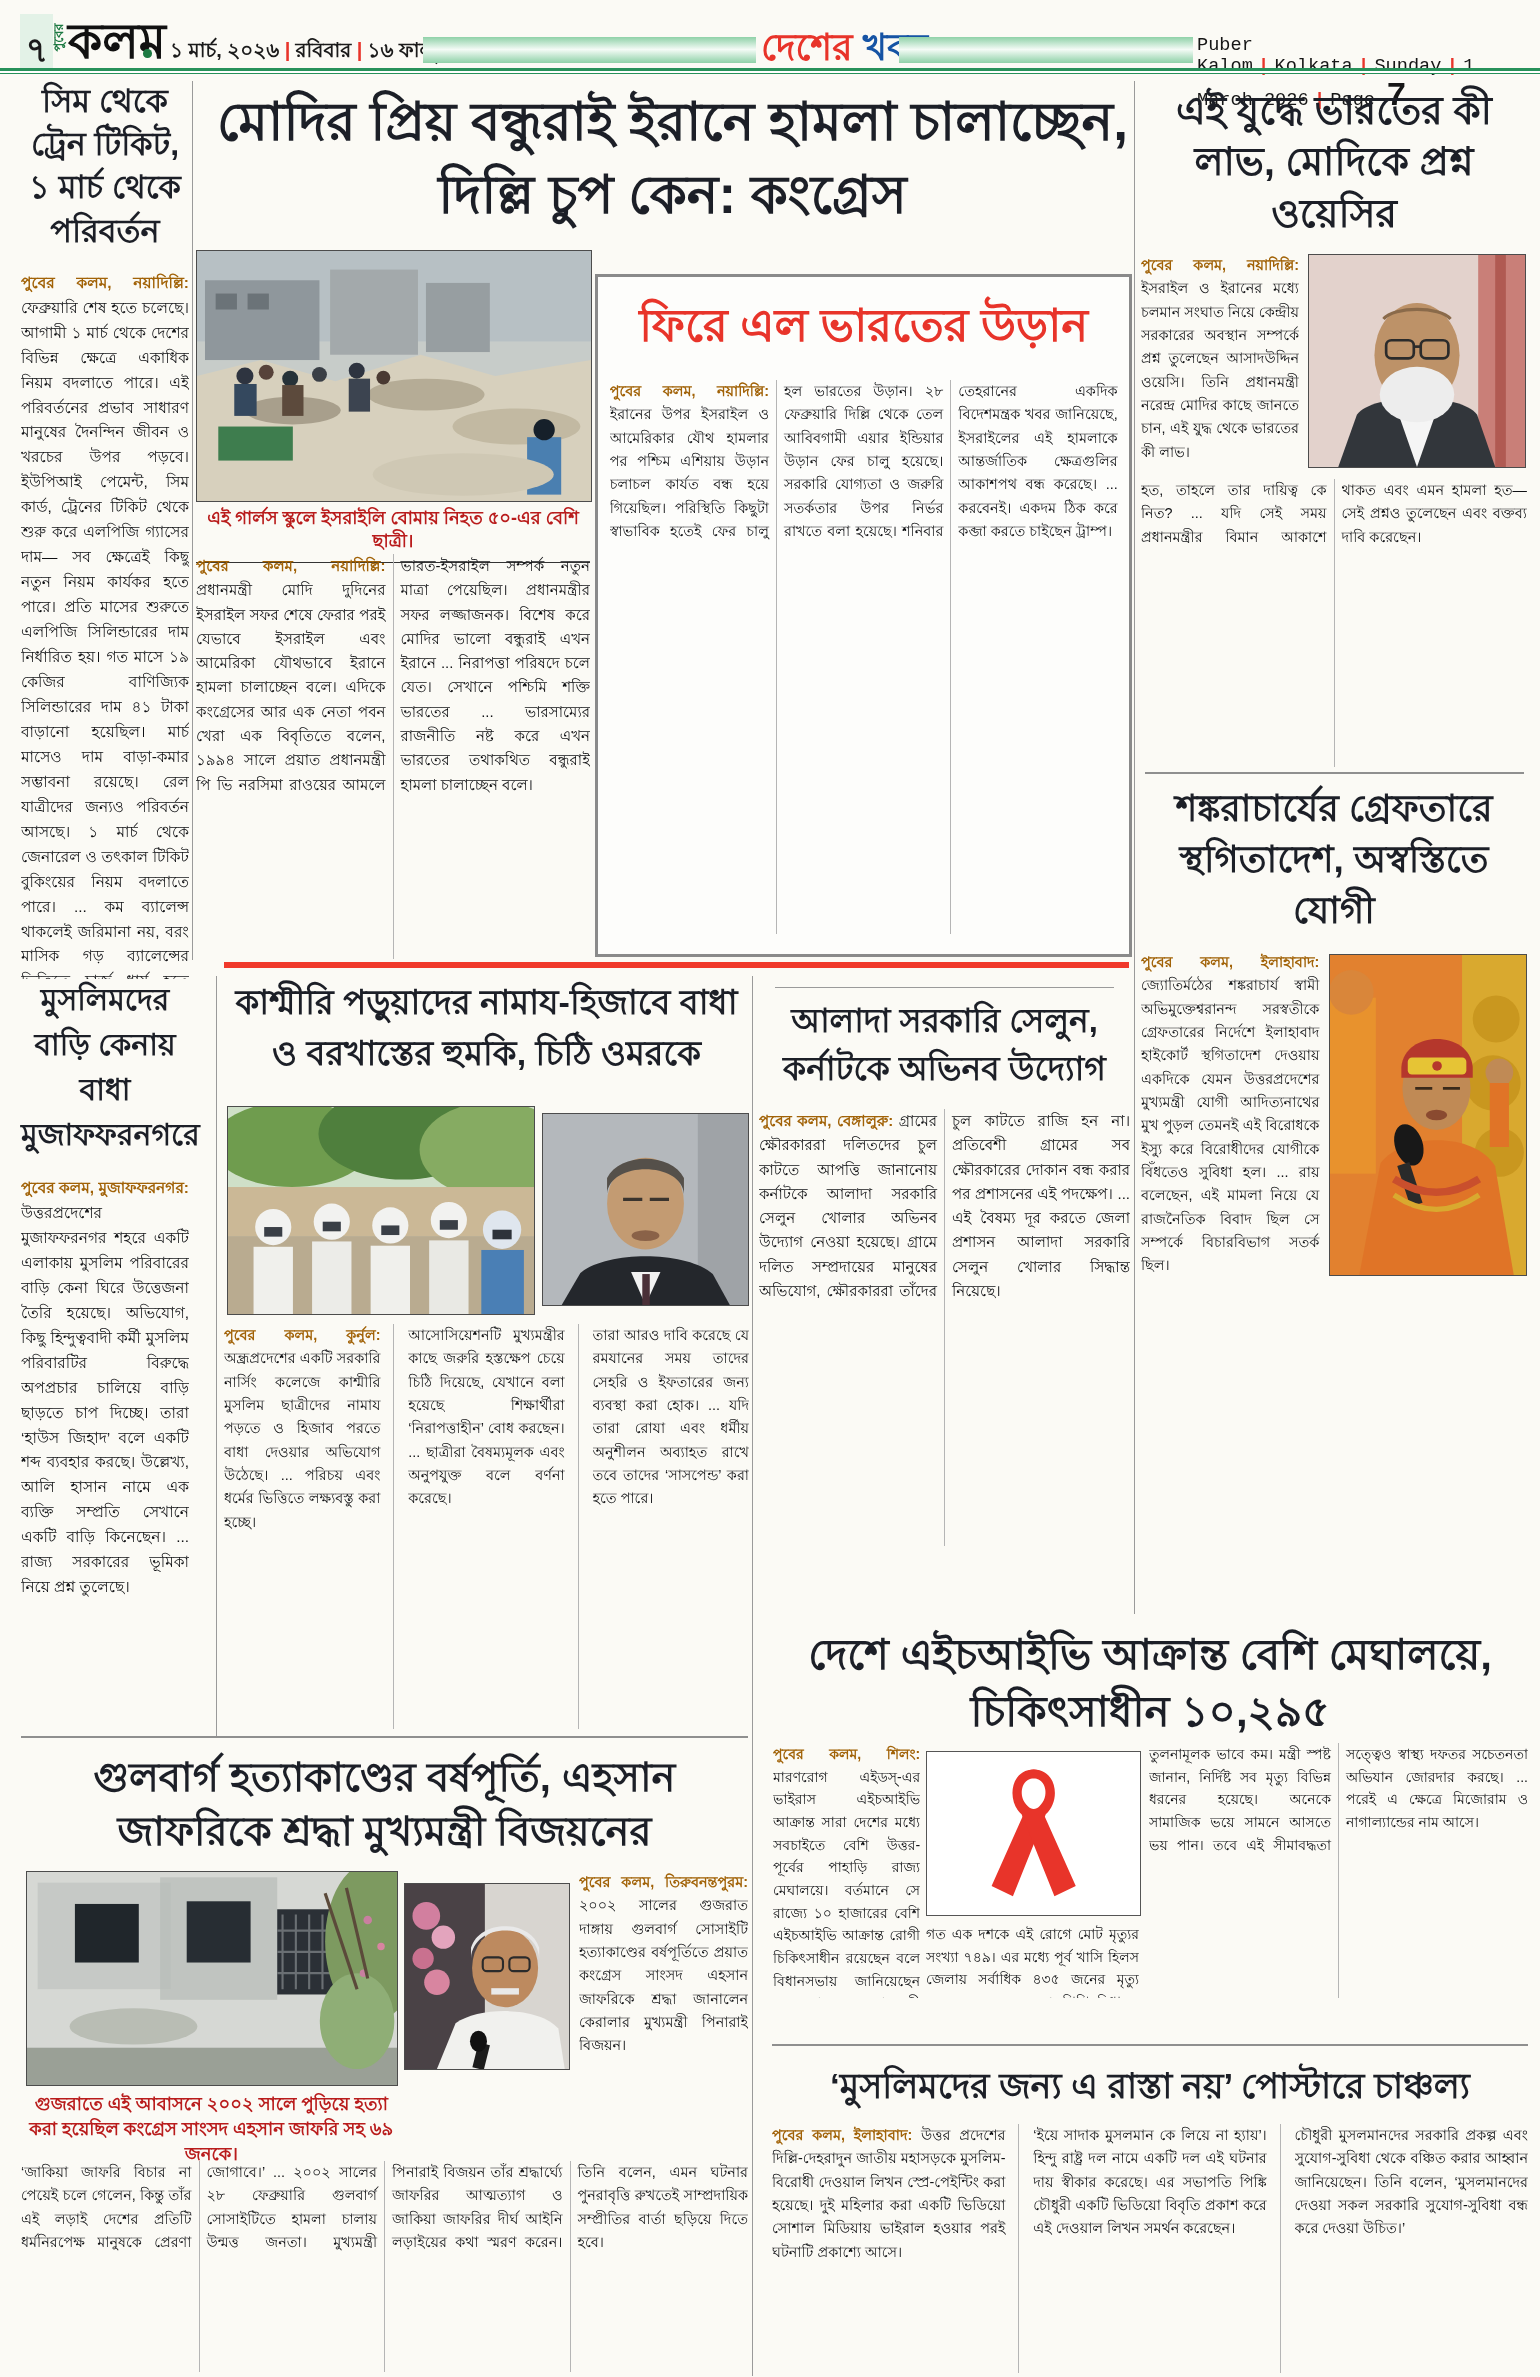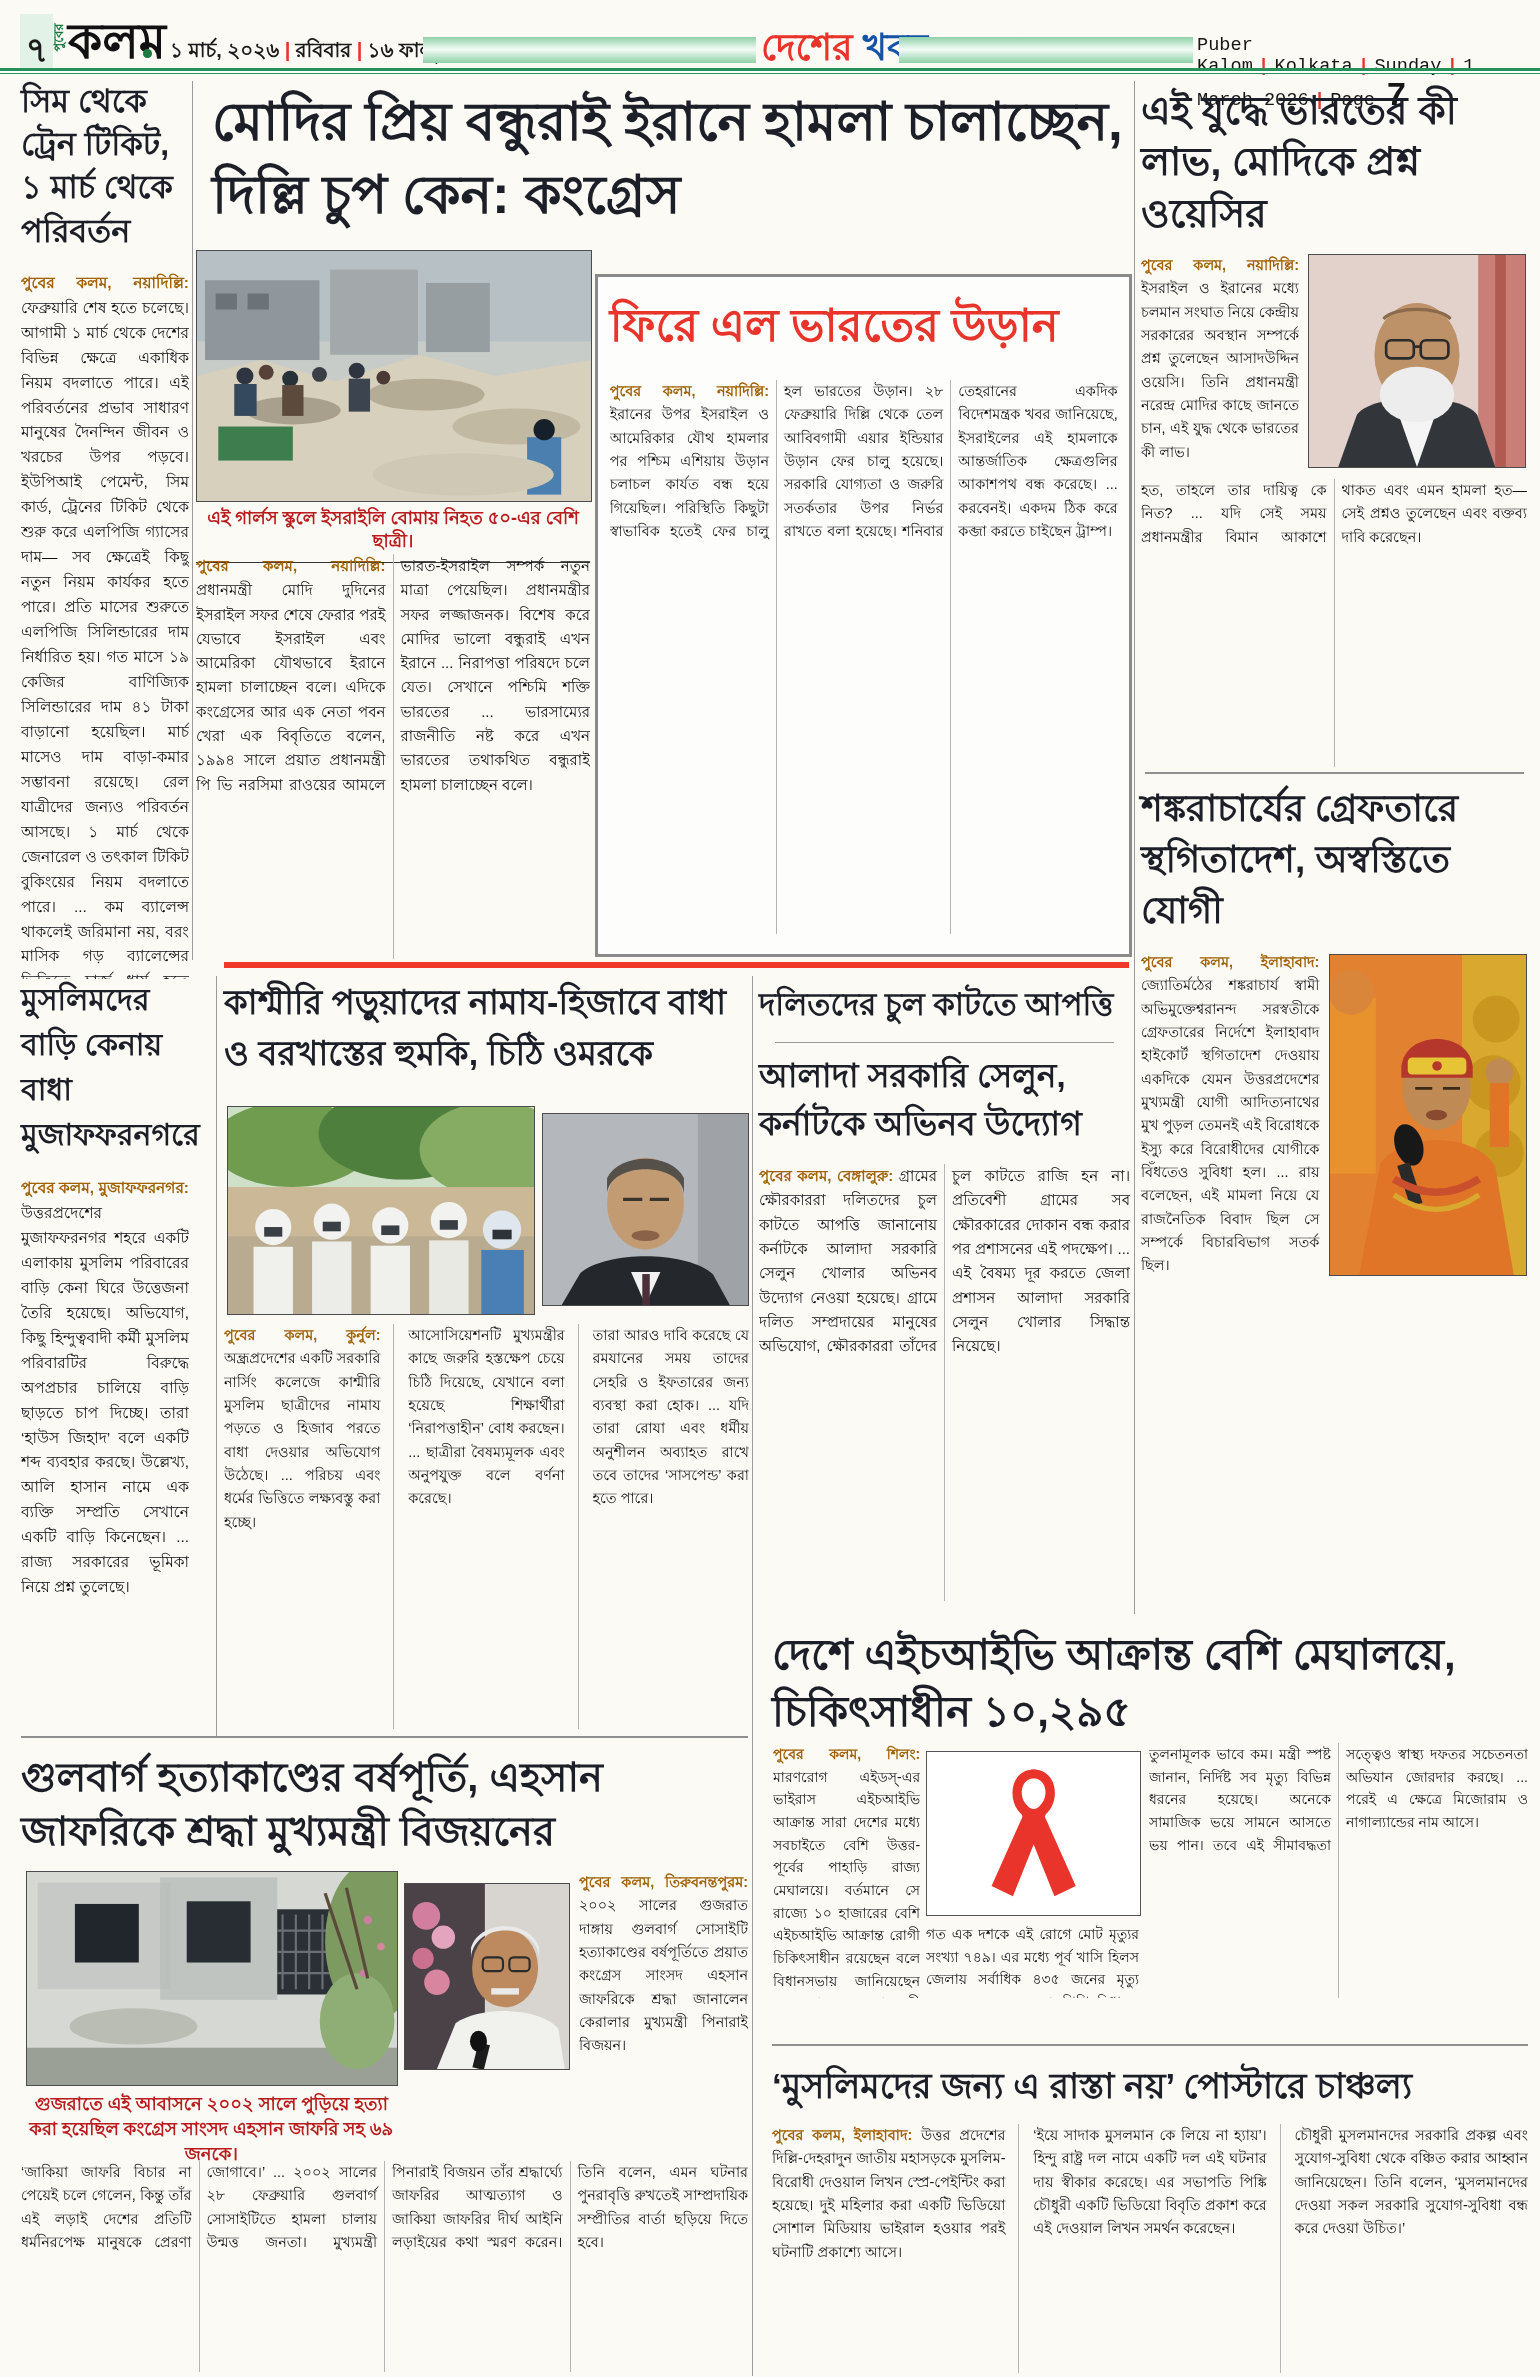--- a/index.html
+++ b/index.html
@@ -1,20 +1,20 @@
 <!DOCTYPE html>
 <html style="font-size:8.5px"><head>
 <meta charset="utf-8">
 <style>
   html,body{margin:0;padding:0;}
   body{width:1540px;height:2377px;position:relative;background:#fbfaf5;
        font-family:"Liberation Sans",sans-serif;color:#15171c;overflow:hidden;}
   .abs{position:absolute;}
   .hl{font-weight:bold;color:#1c1f27;letter-spacing:0;}
-  .center{}
+  .center{text-align:center;}
   .body-text{font-size:15px;line-height:1.62;text-align:justify;color:#101114;}
   .byline{font-weight:bold;color:#a16207;}
   .cols2{column-count:2;column-gap:15px;column-rule:0.5px solid #b5b5b5;}
   .cols3{column-count:3;column-gap:15px;column-rule:0.5px solid #b5b5b5;}
   .cols4{column-count:4;column-gap:15px;column-rule:0.5px solid #b5b5b5;}
   figure{margin:0;}
   .photo{border:1.1px solid #4c4c4c;background:#ddd;overflow:hidden;}
   .photo svg{display:block;width:100%;height:100%;}
   .caption{font-weight:bold;text-align:center;color:#b91c1c;}
   .vrule{width:1.1px;background:#9a9a9a;}
@@ -233,21 +233,20 @@
     <div class="body-text ellip" style="flex:1;border-right:0.5px solid #b5b5b5;padding-right:12.8px;font-size:14.4px;">
       <span class="byline">পুবের কলম, কুর্নুল:</span>
       <span>অন্ধ্রপ্রদেশের একটি সরকারি নার্সিং কলেজে কাশ্মীরি মুসলিম ছাত্রীদের নামায পড়তে ও হিজাব পরতে বাধা দেওয়ার অভিযোগ উঠেছে। ... পরিচয় এবং ধর্মের ভিত্তিতে লক্ষ্যবস্তু করা হচ্ছে।</span>
     </div>
     <div class="body-text ellip" style="flex:1;border-right:0.5px solid #b5b5b5;padding-right:12.8px;font-size:14.4px;">আসোসিয়েশনটি মুখ্যমন্ত্রীর কাছে জরুরি হস্তক্ষেপ চেয়ে চিঠি দিয়েছে, যেখানে বলা হয়েছে শিক্ষার্থীরা ‘নিরাপত্তাহীন’ বোধ করছেন। ... ছাত্রীরা বৈষম্যমূলক এবং অনুপযুক্ত বলে বর্ণনা করেছে।</div>
     <div class="body-text ellip" style="flex:1;font-size:14.4px;">তারা আরও দাবি করেছে যে রমযানের সময় তাদের সেহরি ও ইফতারের জন্য ব্যবস্থা করা হোক। ... যদি তারা রোযা এবং ধর্মীয় অনুশীলন অব্যাহত রাখে তবে তাদের ‘সাসপেন্ড’ করা হতে পারে।</div>
   </div>
 </article>
 
 <article class="abs" style="left:759px;top:977px;width:371px;height:634px;">
-  <h2 class="hl center" style="font-size:31px;margin:3.2px 0 0 0;">দলিতদের চুল কাটতে আপত্তি</h2>
   <div style="height:1.1px;background:#9a9a9a;margin:9.6px 16px;"></div>
   <h2 class="hl center" style="font-size:33px;line-height:1.45;margin:0;">আলাদা সরকারি সেলুন, কর্নাটকে অভিনব উদ্যোগ</h2>
   <div class="body-text cols2 ellip" style="margin-top:16px;height:437px;font-size:15px;">
     <span class="byline">পুবের কলম, বেঙ্গালুরু:</span>
     <span>গ্রামের ক্ষৌরকাররা দলিতদের চুল কাটতে আপত্তি জানানোয় কর্নাটকে আলাদা সরকারি সেলুন খোলার অভিনব উদ্যোগ নেওয়া হয়েছে। গ্রামে দলিত সম্প্রদায়ের মানুষের অভিযোগ, ক্ষৌরকাররা তাঁদের চুল কাটতে রাজি হন না। প্রতিবেশী গ্রামের সব ক্ষৌরকারের দোকান বন্ধ করার পর প্রশাসনের এই পদক্ষেপ। ... এই বৈষম্য দূর করতে জেলা প্রশাসন আলাদা সরকারি সেলুন খোলার সিদ্ধান্ত নিয়েছে।</span>
   </div>
 </article>
 
 <article class="abs" style="left:21px;top:1750px;width:727px;height:624px;">
   <h2 class="hl center" style="font-size:40px;line-height:1.35;margin:0;">গুলবার্গ হত্যাকাণ্ডের বর্ষপূর্তি, এহসান জাফরিকে শ্রদ্ধা মুখ্যমন্ত্রী বিজয়নের</h2>

